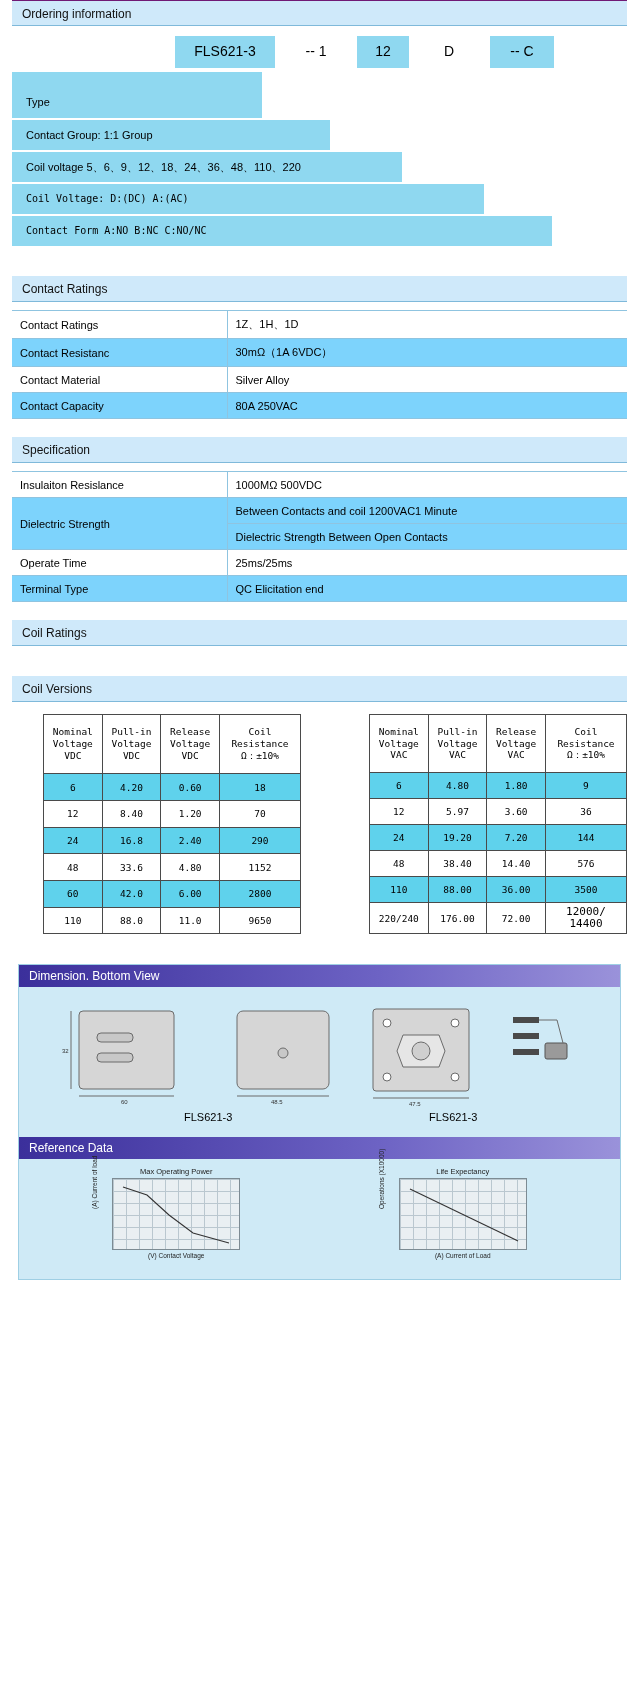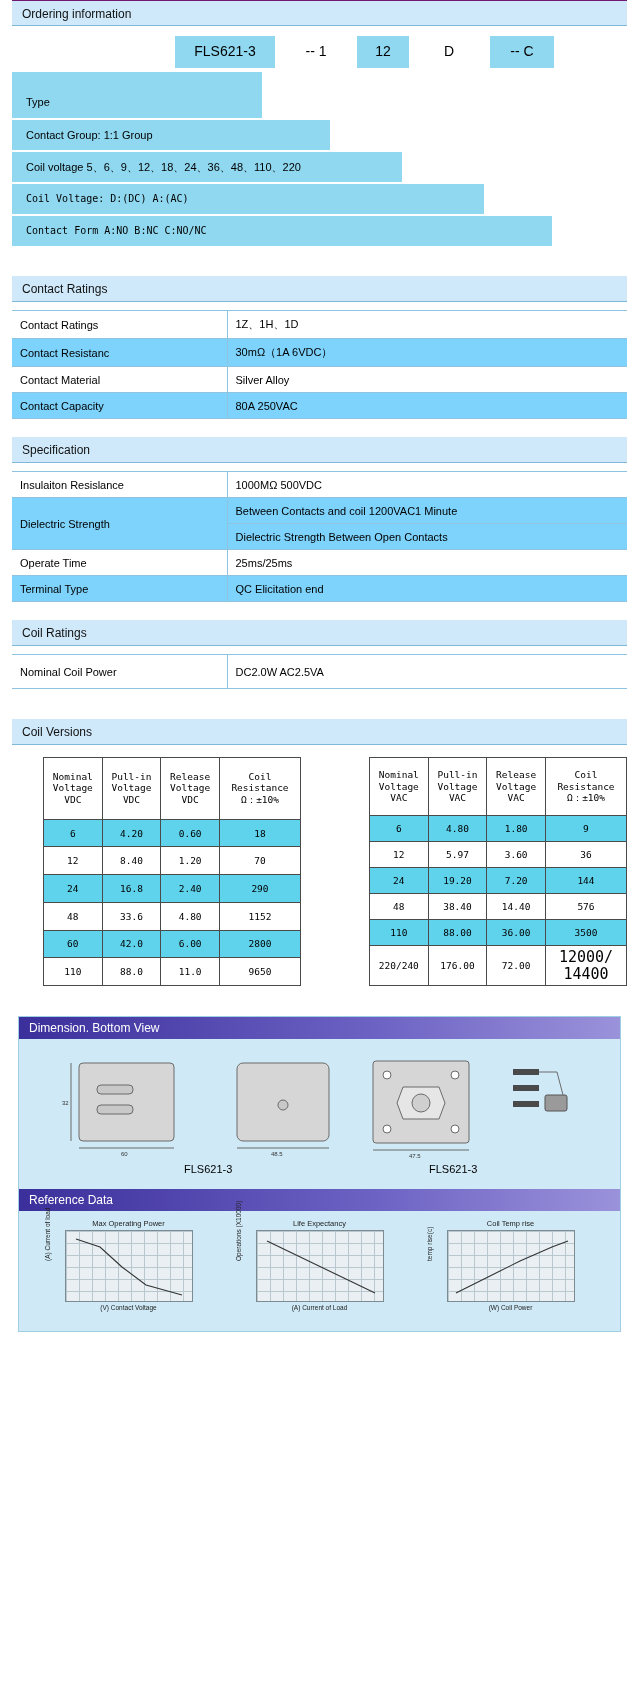--- a/index.html
+++ b/index.html
@@ -115,21 +115,21 @@
     font-family: "DejaVu Sans Mono", monospace;
     font-size: 9.5px;
   }
   table.coil th {
     height: 58px;
     vertical-align: middle;
     line-height: 1.25;
   }
   table.coil td { height: 26px; }
   table.coil tr.alt td { background: #5fd2ec; }
-  table.coil td.two-line { line-height: 1.1; font-size: 15px; text-align: center; }
+  table.coil td.two-line { line-height: 1.1; font-size: 11px; text-align: center; }
 
   
   .blue-block {
     margin: 0 18px;
     background: #cfeaf6;
     border: 1px solid #9fcfe4;
   }
   .blue-title {
     background: #4a3fa8;
     background: linear-gradient(to right, #3b2f9b 0%, #6d63c4 60%, #9a92da 100%);
@@ -271,28 +271,20 @@
       <td class="label">Terminal Type</td>
       <td class="val">QC Elicitation end</td>
     </tr>
   </tbody>
     </table>
 
   <div class="spacer"></div>
 
   <div class="section-bar">Coil Ratings</div>
 
-  <table class="spec">
-    <tbody>
-        <tr class="first">
-      <td class="label" style="height:34px;">Nominal Coil Power</td>
-      <td class="val">DC2.0W  AC2.5VA</td>
-    </tr>
-  </tbody>
-    </table>
 
   <div class="spacer-lg"></div>
 
   <div class="section-bar">Coil Versions</div>
 
   <div class="coil-versions">
     <table class="coil">
       <tbody>
           <tr>
         <th>Nominal<br>Voltage<br>VDC</th>
@@ -452,27 +444,17 @@
         <div class="chart-title">Life Expectancy</div>
         <div class="chart-plot">
           <svg width="128" height="72">
             <polyline points="10,10 118,62" fill="none" stroke="#333" stroke-width="1.1"></polyline>
           </svg>
         </div>
         <div class="chart-ylabel">Operations (X10000)</div>
         <div class="chart-xlabel">(A) Current of Load</div>
       </div>
 
-      <div class="chart-card">
-        <div class="chart-title">Coil Temp rise</div>
-        <div class="chart-plot">
-          <svg width="128" height="72">
-            <polyline points="8,62 40,46 72,30 104,16 120,10" fill="none" stroke="#333" stroke-width="1.1"></polyline>
-          </svg>
-        </div>
-        <div class="chart-ylabel">temp rise(c)</div>
-        <div class="chart-xlabel">(W) Coil Power</div>
-      </div>
 
     </div>
   </div>
 
 </div>
 
 </body></html>

